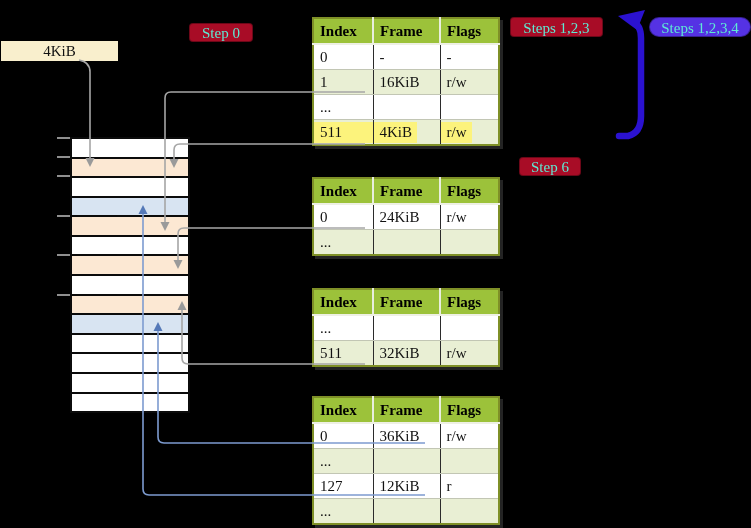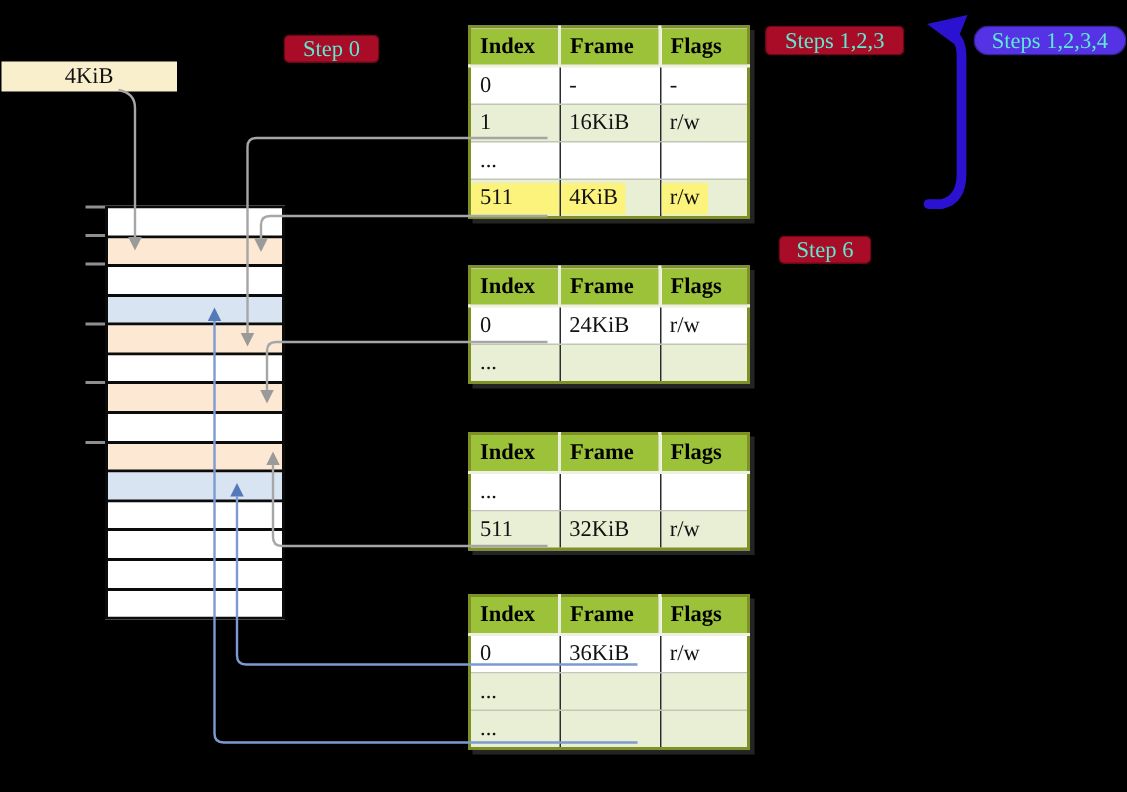--- a/index.html
+++ b/index.html
@@ -186,20 +186,25 @@
           <tr>
             <td class="c0">0</td>
             <td class="c1">36KiB</td>
             <td class="c2">r/w</td>
           </tr>
           <tr class="alt">
             <td class="c0">...</td>
             <td class="c1"></td>
             <td class="c2"></td>
           </tr>
+          <tr>
+            <td class="c0">127</td>
+            <td class="c1">12KiB</td>
+            <td class="c2">r</td>
+          </tr>
           <tr class="alt">
             <td class="c0">...</td>
             <td class="c1"></td>
             <td class="c2"></td>
           </tr>
         </tbody>
       </table>
     </div>
 
   <svg id="overlay" width="751" height="528" viewBox="0 0 751 528">

